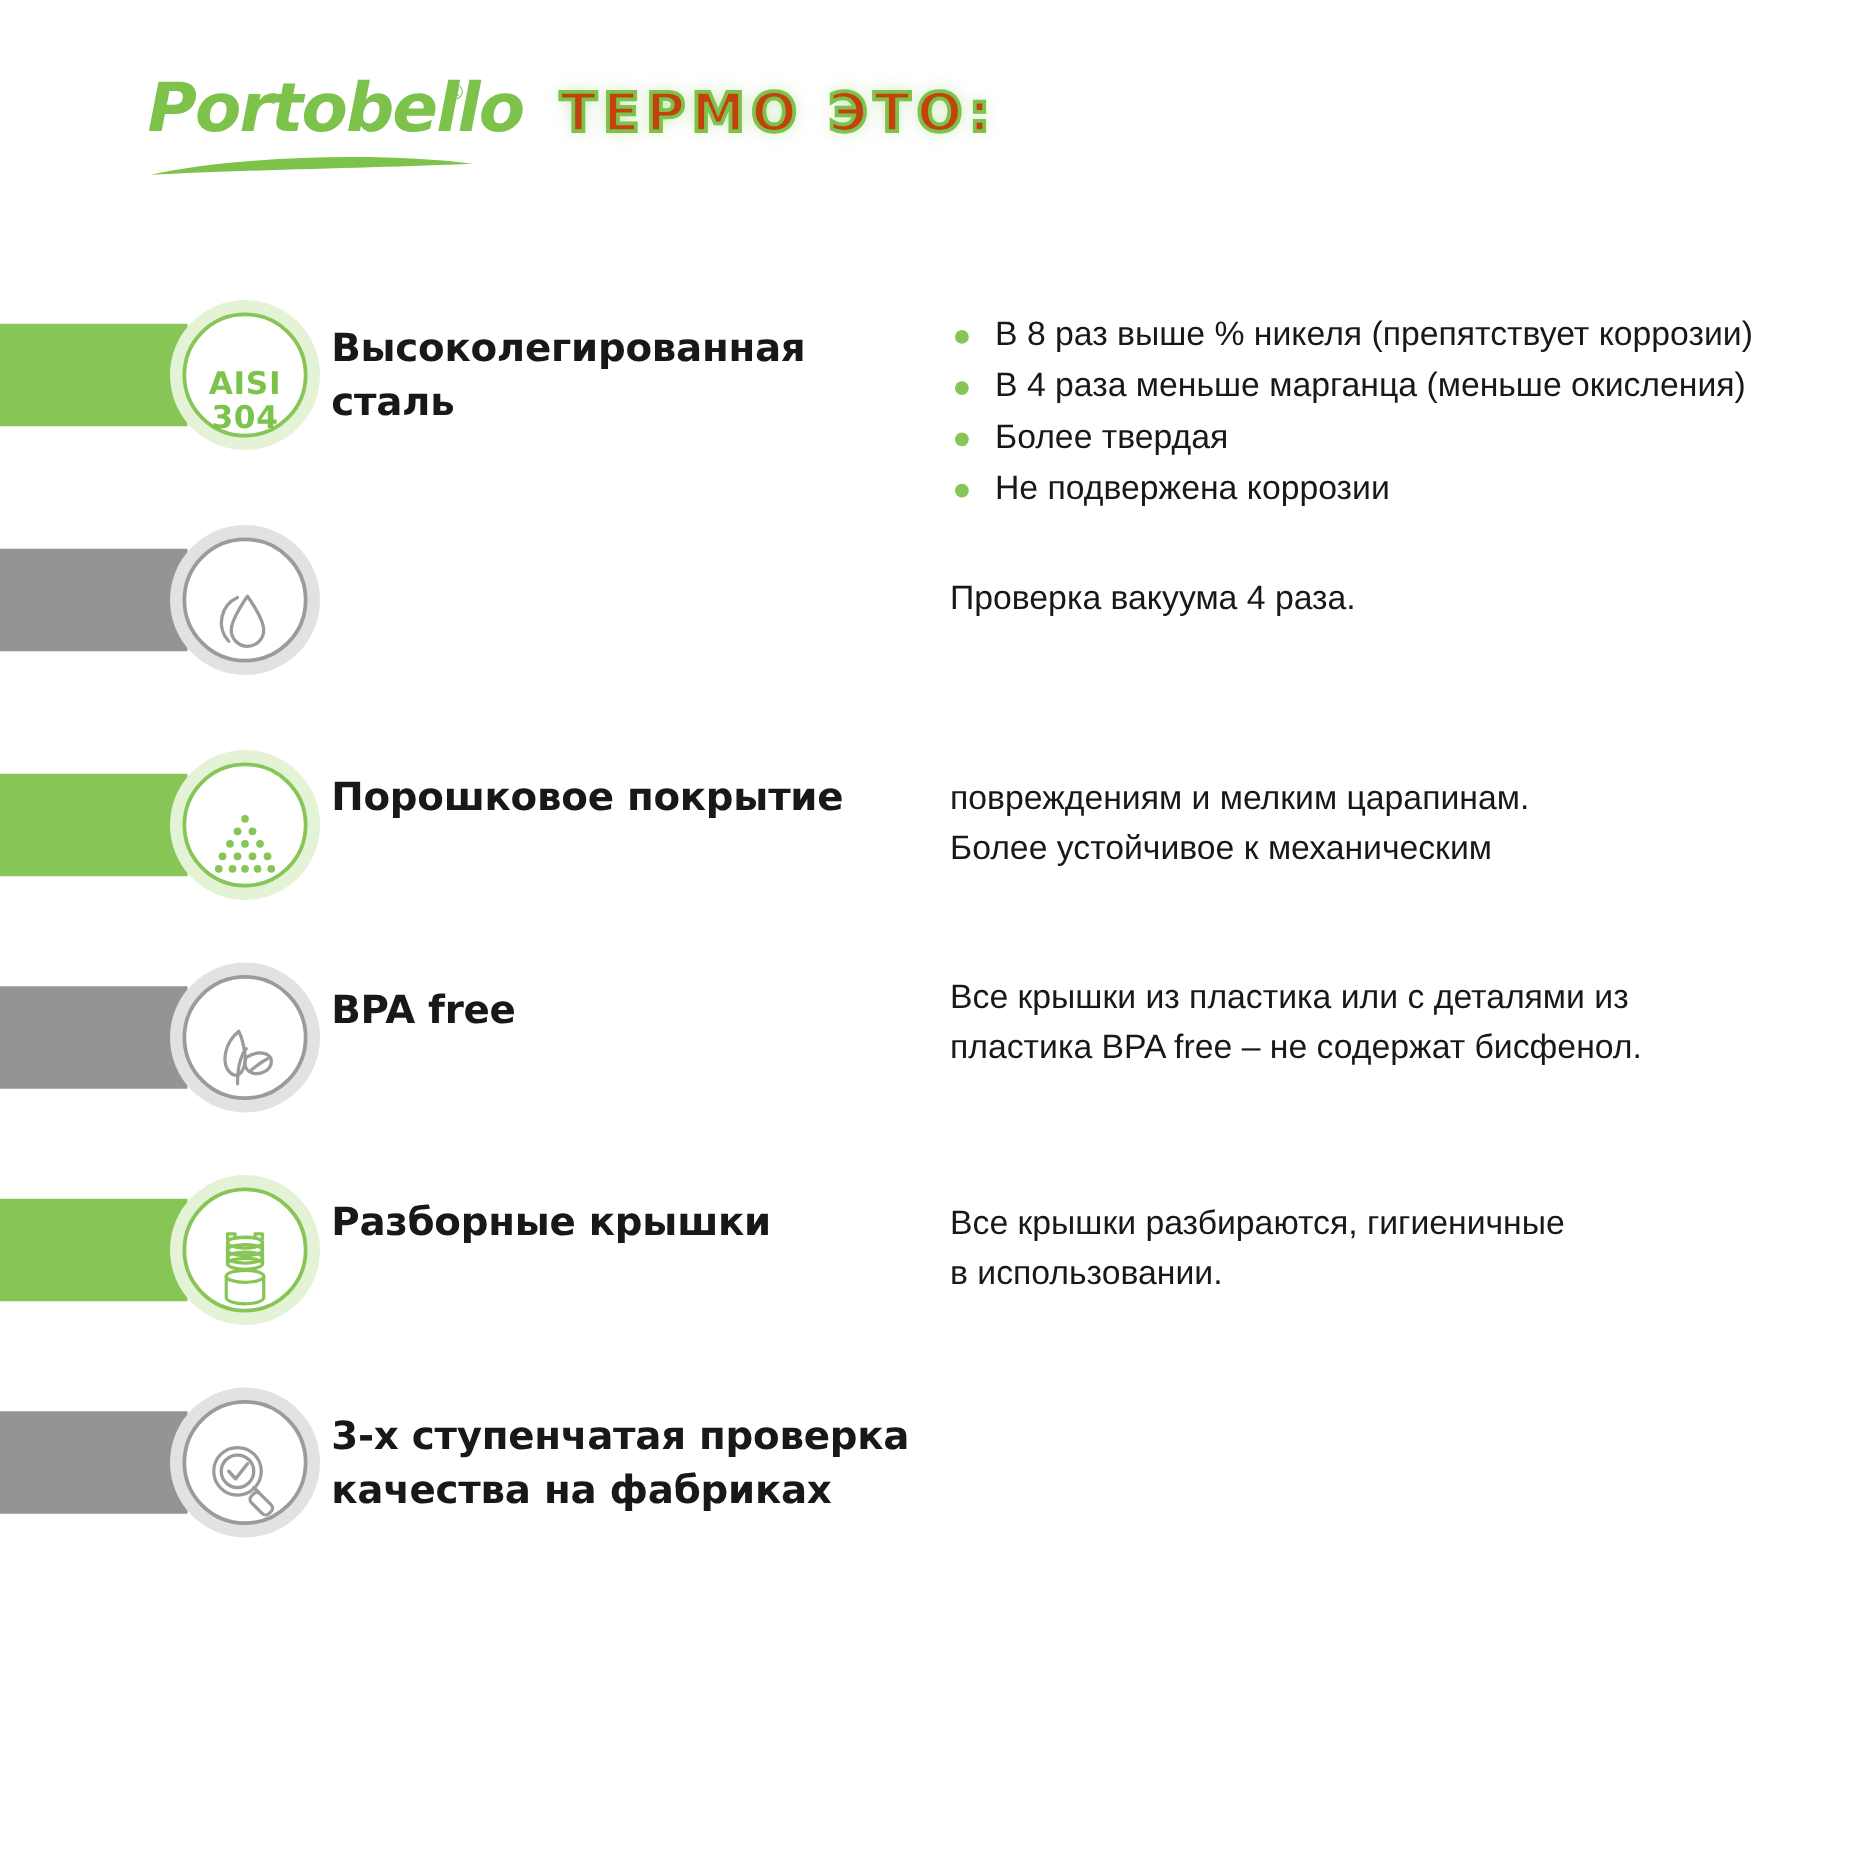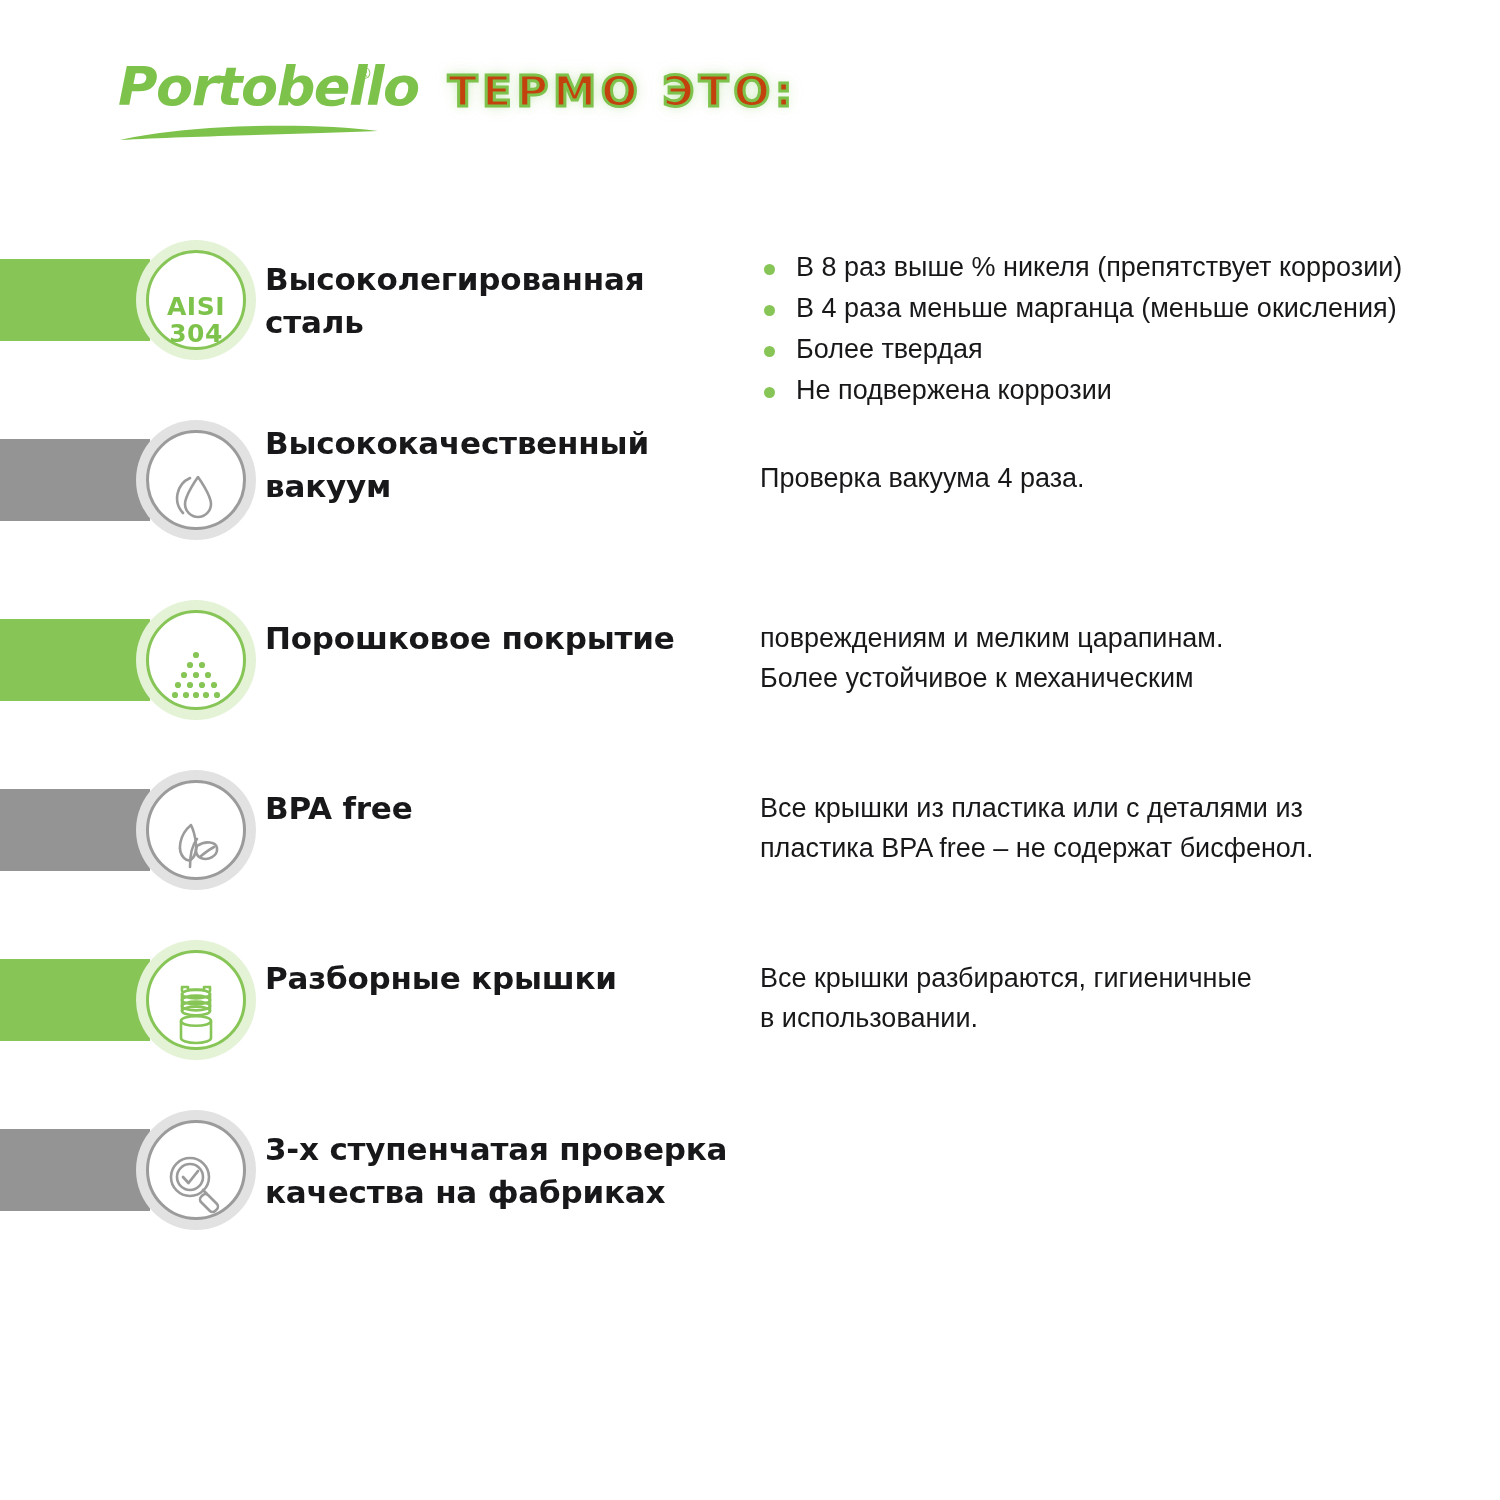--- a/index.html
+++ b/index.html
@@ -219,21 +219,20 @@
 
   <div class="row" style="top:380px;height:170px">
     <div class="bar gray"></div>
     <div class="badge-halo gray"></div>
     <div class="badge gray">
       <svg width="62" height="62" viewBox="0 0 62 62">
         <path d="M33 12 C33 12 46 30 46 39 A13 13 0 0 1 20 39 C20 30 33 12 33 12 Z" fill="none" stroke="#9B9B9B" stroke-width="2.6" stroke-linejoin="round"></path>
         <path d="M25 13 A22 22 0 0 0 18 48" fill="none" stroke="#9B9B9B" stroke-width="2.6" stroke-linecap="round"></path>
       </svg>
     </div>
-    <div class="row-title" style="top:42px;width:430px">Высококачественный вакуум</div>
     <div class="row-body" style="top:78px">
       <div class="body-line">Проверка вакуума 4 раза.</div>
     </div>
   </div>
 
   <div class="row" style="top:560px;height:170px">
     <div class="bar green"></div>
     <div class="badge-halo green"></div>
     <div class="badge green">
       <svg width="62" height="60" viewBox="0 0 62 60">
@@ -270,21 +269,21 @@
       <svg width="64" height="62" viewBox="0 0 64 62">
         <g fill="none" stroke="#9B9B9B" stroke-width="2.6" stroke-linecap="round" stroke-linejoin="round">
           <path d="M27 10 C15 20 13 36 20 43 C27 50 33 40 32 29 C31 20 29 14 27 10 Z"></path>
           <path d="M33 31 C42 25 52 27 53 33 C54 41 44 46 37 43 C32 41 31 36 33 31 Z"></path>
           <path d="M26 52 C26 40 28 30 33 24"></path>
           <path d="M37 41 C42 37 46 34 50 32"></path>
         </g>
       </svg>
     </div>
     <div class="row-title" style="top:57px;width:430px">BPA free</div>
-    <div class="row-body" style="top:58px">
+    <div class="row-body" style="top:47px">
       <div class="body-line">Все крышки из пластика или с деталями из</div>
       <div class="body-line">пластика BPA free – не содержат бисфенол.</div>
     </div>
   </div>
 
   <div class="row" style="top:900px;height:170px">
     <div class="bar green"></div>
     <div class="badge-halo green"></div>
     <div class="badge green">
       <svg width="64" height="66" viewBox="0 0 64 66">

